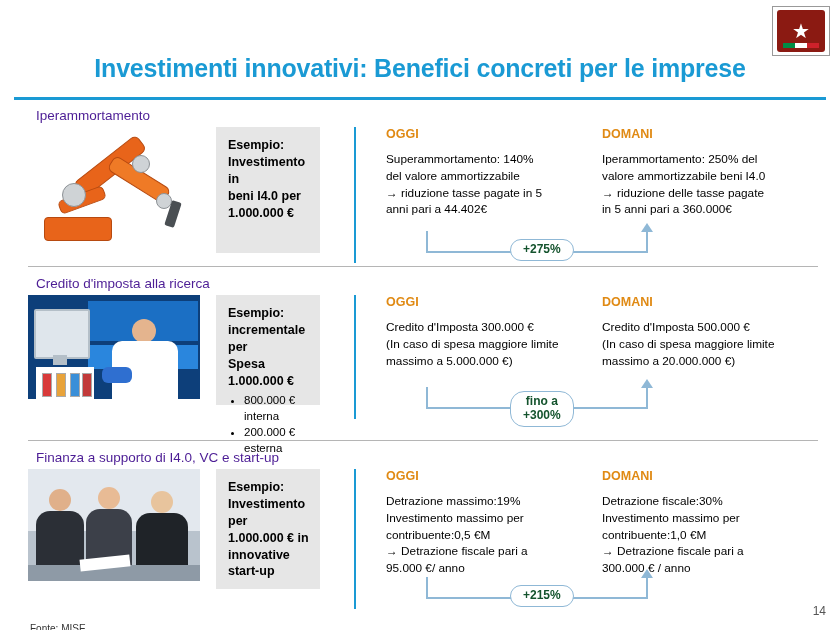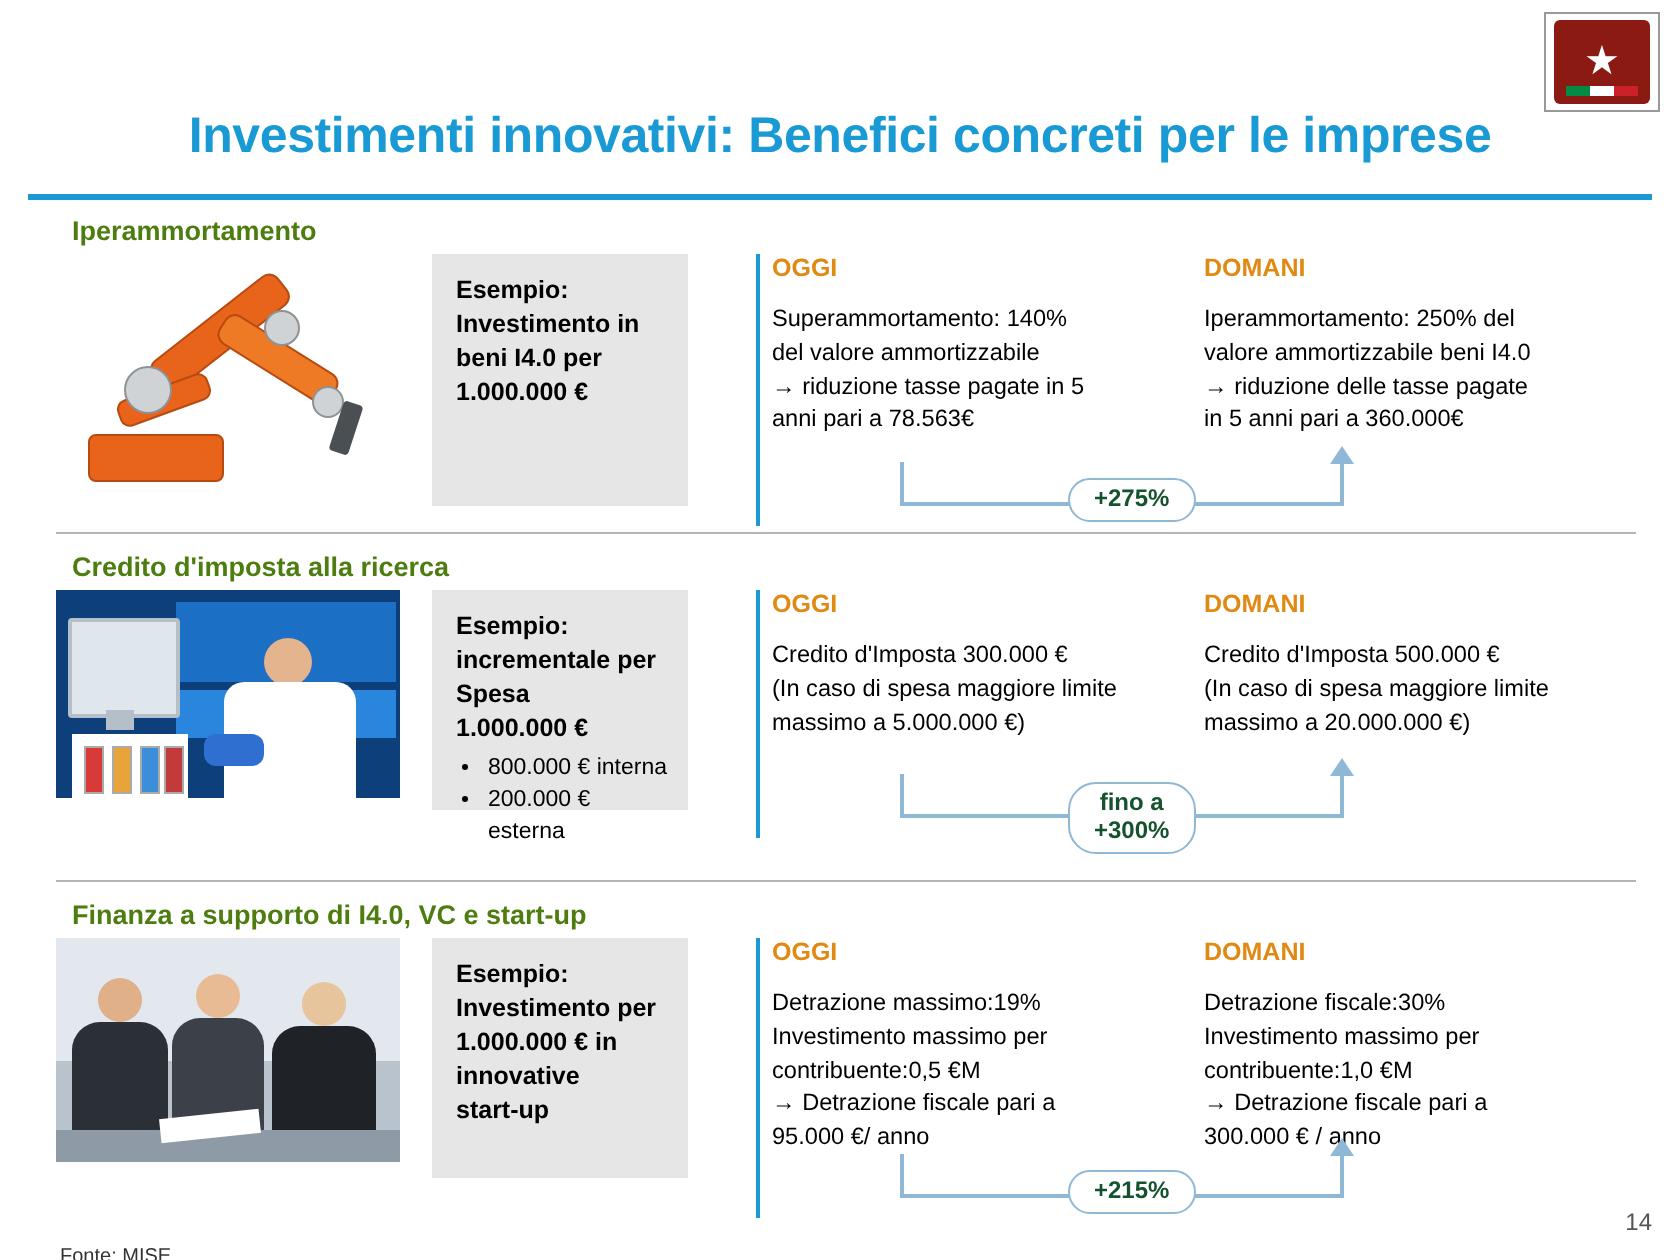--- a/index.html
+++ b/index.html
@@ -82,22 +82,22 @@
   }
   .sec-divider {
     position: absolute;
     left: 28px;
     width: 790px;
     height: 1px;
     background: #b5b5b5;
   }
   .sec-title {
     font-size: 13.5px;
-    font-weight: bold;
-    color: #4d7c0f;
+    font-weight: normal;
+    color: #4c1d95;
     margin: 0 0 4px 8px;
   }
   .sec-body {
     display: flex;
     flex-direction: row;
     align-items: flex-start;
     gap: 16px;
   }
 
   
@@ -272,21 +272,21 @@
     font-size: 11.5px;
   }
   .example li { margin-bottom: 1px; }
 
   
   .cols {
     flex: 1;
     display: flex;
     flex-direction: row;
     border-left: 2px solid #1a9ad4;
-    padding-left: 6px;
+    padding-left: 30px;
     margin-left: 18px;
     position: relative;
     min-height: 120px;
   }
   .col { width: 208px; padding-right: 8px; }
   .col-head {
     color: #e08a14;
     font-weight: bold;
     font-size: 12.5px;
     margin-bottom: 10px;
@@ -389,21 +389,21 @@
       <div>beni I4.0 per</div>
       <div>1.000.000 €</div>
     </div>
     <div class="cols" style="min-height:136px;">
       <div class="col">
         <div class="col-head">OGGI</div>
         <div class="col-text">
           <div>Superammortamento: 140%</div>
           <div>del valore ammortizzabile</div>
           <div>→ riduzione tasse pagate in 5</div>
-          <div>anni pari a 78.563€</div>
+          <div>anni pari a 44.402€</div>
         </div>
       </div>
       <div class="col">
         <div class="col-head">DOMANI</div>
         <div class="col-text">
           <div>Iperammortamento: 250% del</div>
           <div>valore ammortizzabile beni I4.0</div>
           <div>→ riduzione delle tasse pagate</div>
           <div>in 5 anni pari a 360.000€</div>
         </div>

